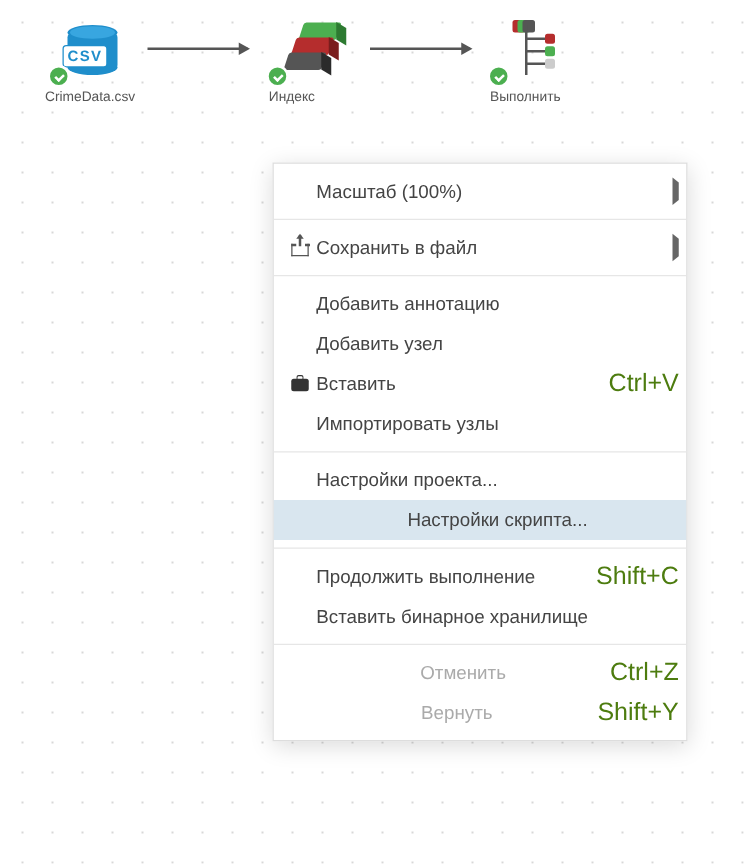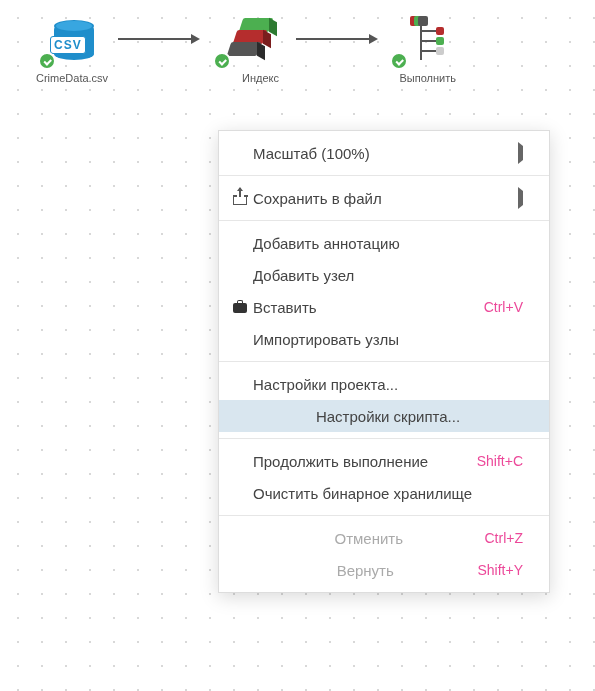--- a/index.html
+++ b/index.html
@@ -16,21 +16,21 @@
     background-size: 24px 24px;
     background-position: 6px 6px;
   }
   .canvas {
     position: relative;
     width: 100%;
     height: 100%;
   }
   .node {
     position: absolute;
-    text-align: right;
+    text-align: left;
   }
   .node .icon-wrap { position: relative; width: 64px; height: 56px; margin: 0 auto 4px; }
   .node .label {
     color: #555;
     font-size: 11px;
     white-space: nowrap;
   }
   .status-check {
     position: absolute;
     left: -2px;
@@ -115,31 +115,31 @@
     width: 332px;
     background: #fff;
     border: 1px solid #ddd;
     box-shadow: 0 4px 18px rgba(0,0,0,0.15);
     padding: 6px 0;
   }
   .ctx .item {
     display: flex;
     align-items: center;
     height: 32px;
-    padding: 0 26px 0 10px;
+    padding: 0 6px 0 10px;
     position: relative;
     font-size: 15px;
     color: #444;
     cursor: default;
   }
   .ctx .item.disabled { color: #aaa; text-align: center; }
   .ctx .item.selected { background: #d9e6ef; text-align: center; }
   .ctx .item .ic { width: 22px; display:flex; justify-content:center; color:#555; }
   .ctx .item .txt { flex: 1; padding-left: 2px; }
-  .ctx .item .sc { color: #ec4899; font-size: 14px; }
+  .ctx .item .sc { color: #4d7c0f; font-size: 20px; }
   .ctx .item .sub { color: #666; font-size: 12px; }
   .ctx .sep {
     height: 1px;
     background: #e6e6e6;
     margin: 6px 0;
   }
   .chevron {
     width: 0; height: 0;
     border-top: 4px solid transparent;
     border-bottom: 4px solid transparent;
@@ -274,21 +274,21 @@
 
     <div class="sep"></div>
 
     <div class="item">
       <span class="ic"></span>
       <span class="txt">Продолжить выполнение</span>
       <span class="sc">Shift+C</span>
     </div>
     <div class="item">
       <span class="ic"></span>
-      <span class="txt">Очистить бинарное хранилище</span>
+      <span class="txt">Вставить бинарное хранилище</span>
     </div>
 
     <div class="sep"></div>
 
     <div class="item disabled">
       <span class="ic"></span>
       <span class="txt">Отменить</span>
       <span class="sc">Ctrl+Z</span>
     </div>
     <div class="item disabled">

